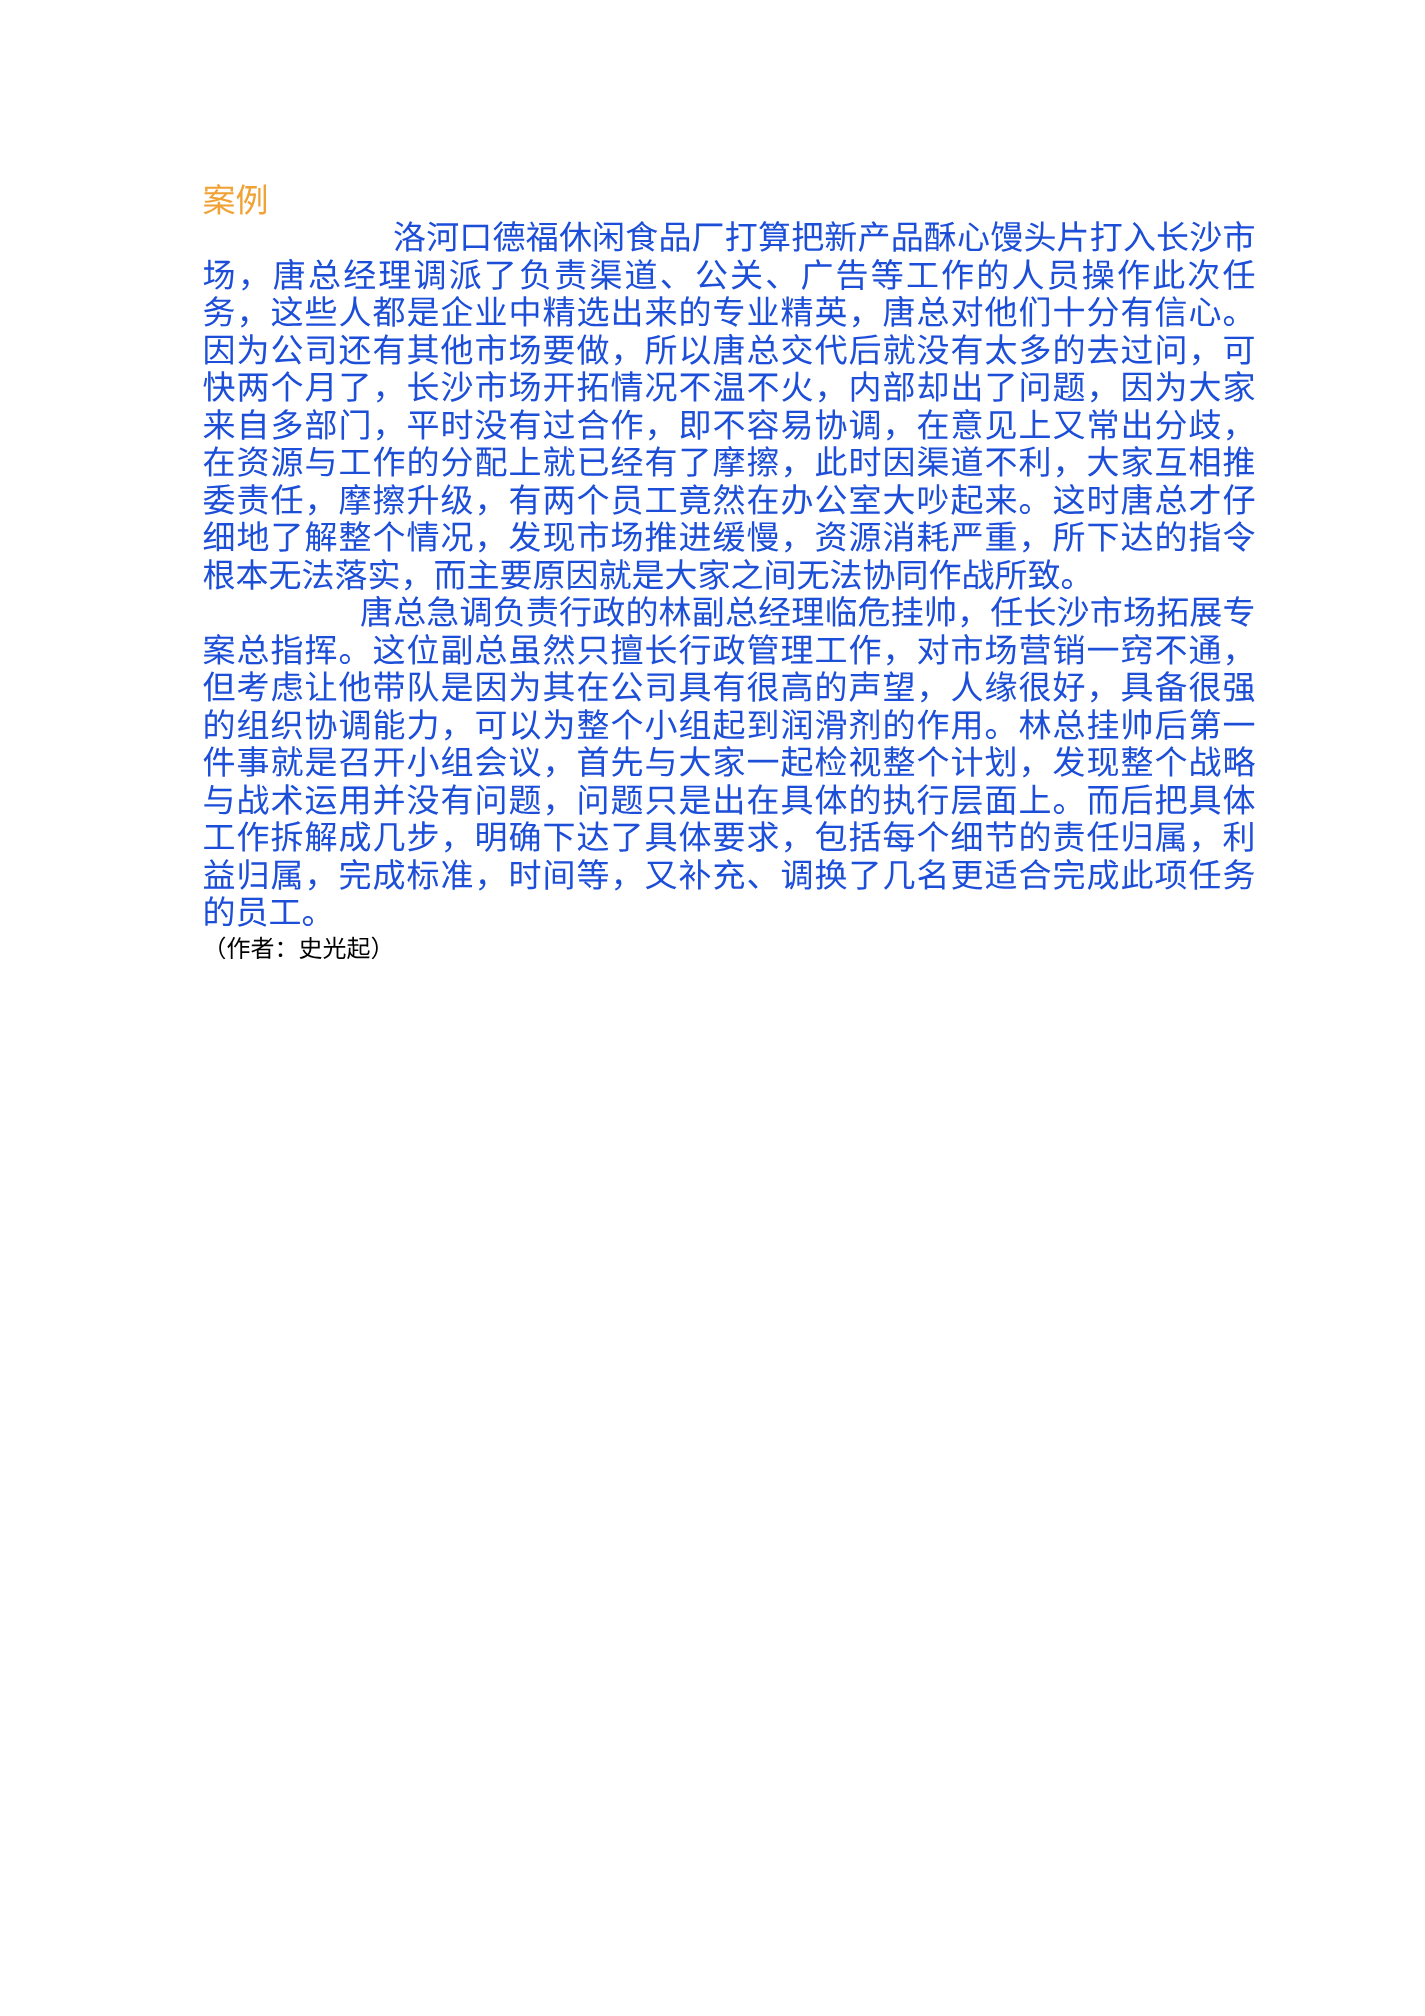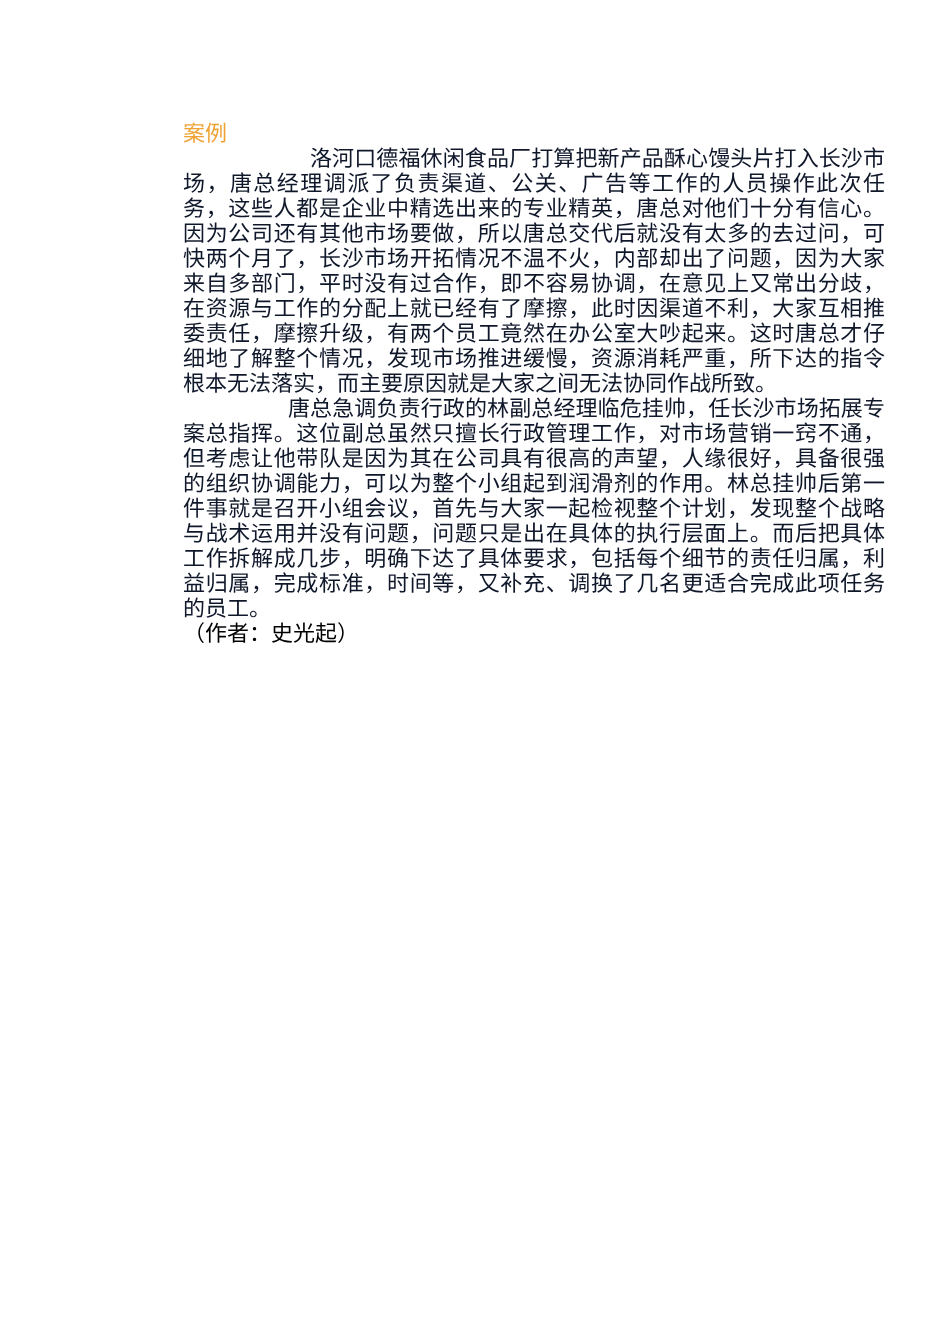--- a/index.html
+++ b/index.html
@@ -13,46 +13,45 @@
     position: relative;
     overflow: hidden;
     font-family: "Liberation Serif", "DejaVu Serif", serif;
     color: #000000;
   }
   .page {
     position: absolute;
     left: 135px;
     top: 121px;
     width: 702px;
-    margin-left: 48px;
   }
   .heading {
     margin: 0;
     padding: 0;
     font-size: 22px;
     line-height: 25px;
     font-weight: normal;
     color: var(--heading-color, #F0A235);
   }
   .para {
     margin: 0;
     padding: 0;
     font-size: 22px;
     line-height: 25px;
     text-align: justify;
     text-justify: inter-character;
-    color: #0f172a;
+    color: #1d4ed8;
     word-break: normal;
   }
   .indent-first { text-indent: 127px; }
   .indent-rest  { text-indent: 105px; }
   .author-line {
     margin: 0;
     padding: 0;
-    font-size: 22px;
+    font-size: 16px;
     line-height: 25px;
     text-align: left;
     color: #000000;
   }
 </style>
 </head>
 <body>
 
 <main class="page">
   <h2 class="heading">案例</h2>

